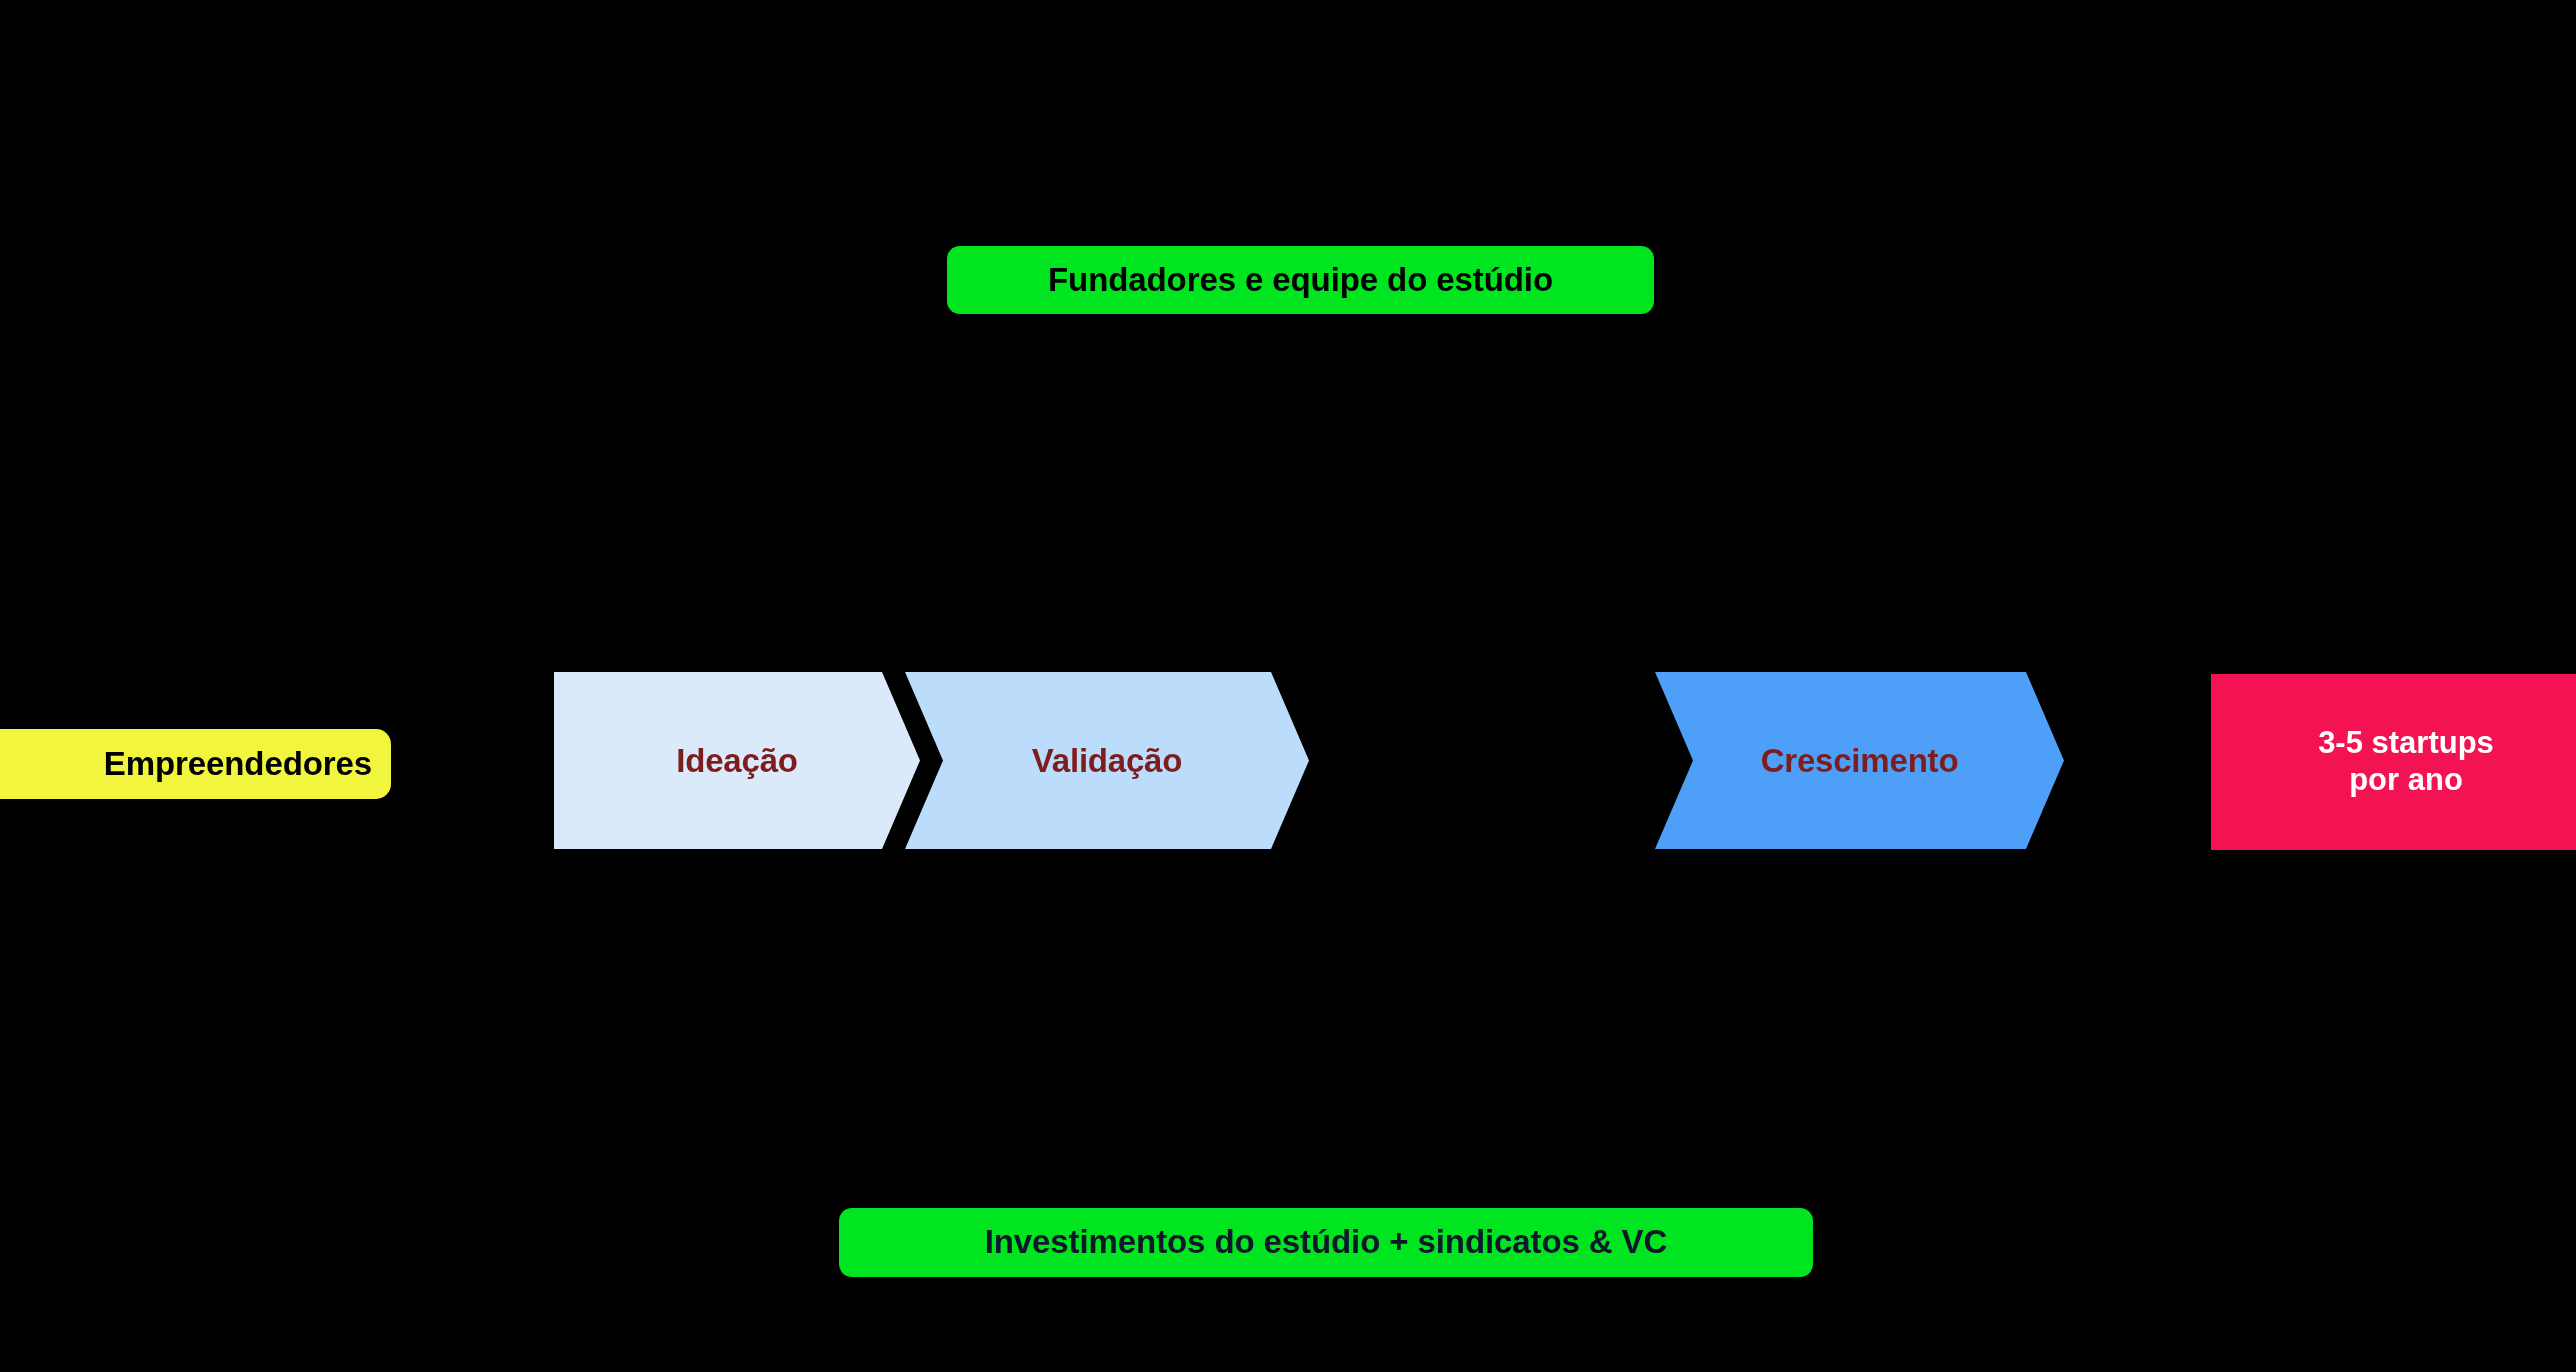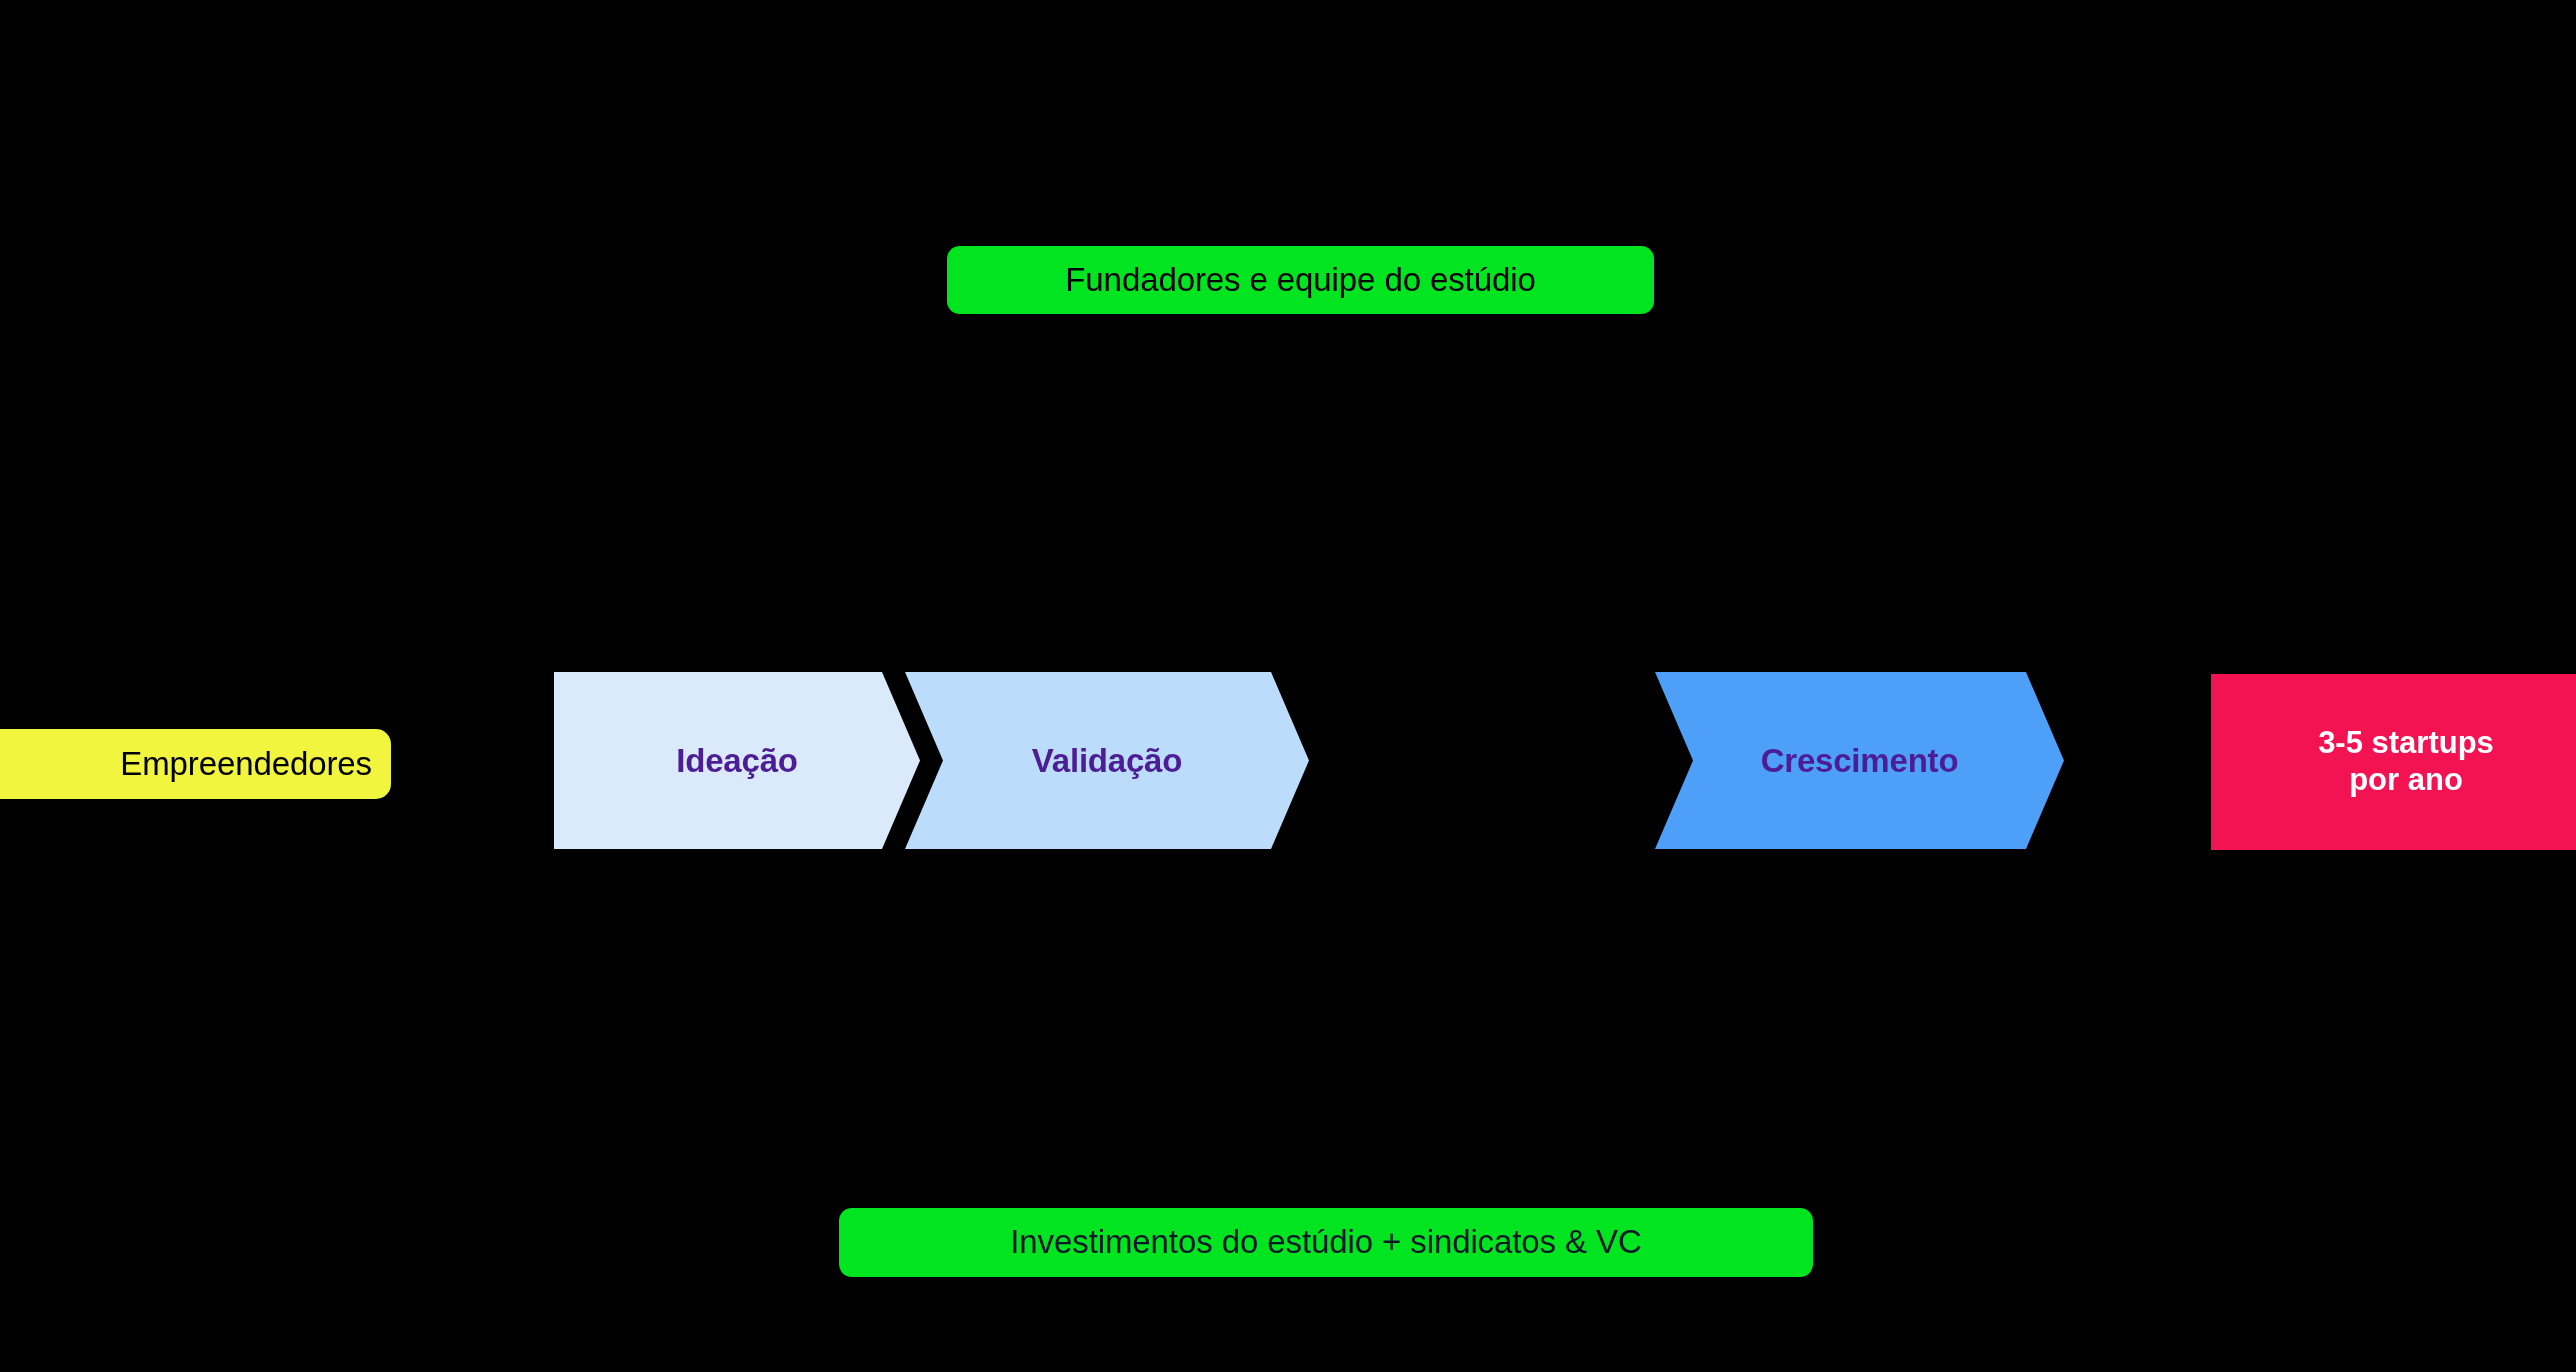--- a/index.html
+++ b/index.html
@@ -26,21 +26,21 @@
   }
 
   
   .pill {
     position: absolute;
     display: flex;
     align-items: center;
     justify-content: center;
     box-sizing: border-box;
     border-radius: 15px;
-    font-weight: 400;
+    font-weight: 700;
     line-height: 1.05;
     white-space: nowrap;
     letter-spacing: -0.1px;
   }
 
   #badge-founders {
     left: 947px;
     top: 246px;
     width: 707px;
     height: 68px;
@@ -109,21 +109,21 @@
     top: 0;
     height: 177px;
     display: flex;
     align-items: center;
     justify-content: center;
     box-sizing: border-box;
   }
   .chev .chev-label {
     position: relative;
     z-index: 2;
-    color: #4c1d95;
+    color: #7f1d1d;
     font-size: 33px;
     font-weight: 700;
     letter-spacing: -0.2px;
     white-space: nowrap;
     pointer-events: none;
   }
 
   
   .chev.first {
     clip-path: polygon(0 0, calc(100% - 38px) 0, 100% 50%, calc(100% - 38px) 100%, 0 100%);

